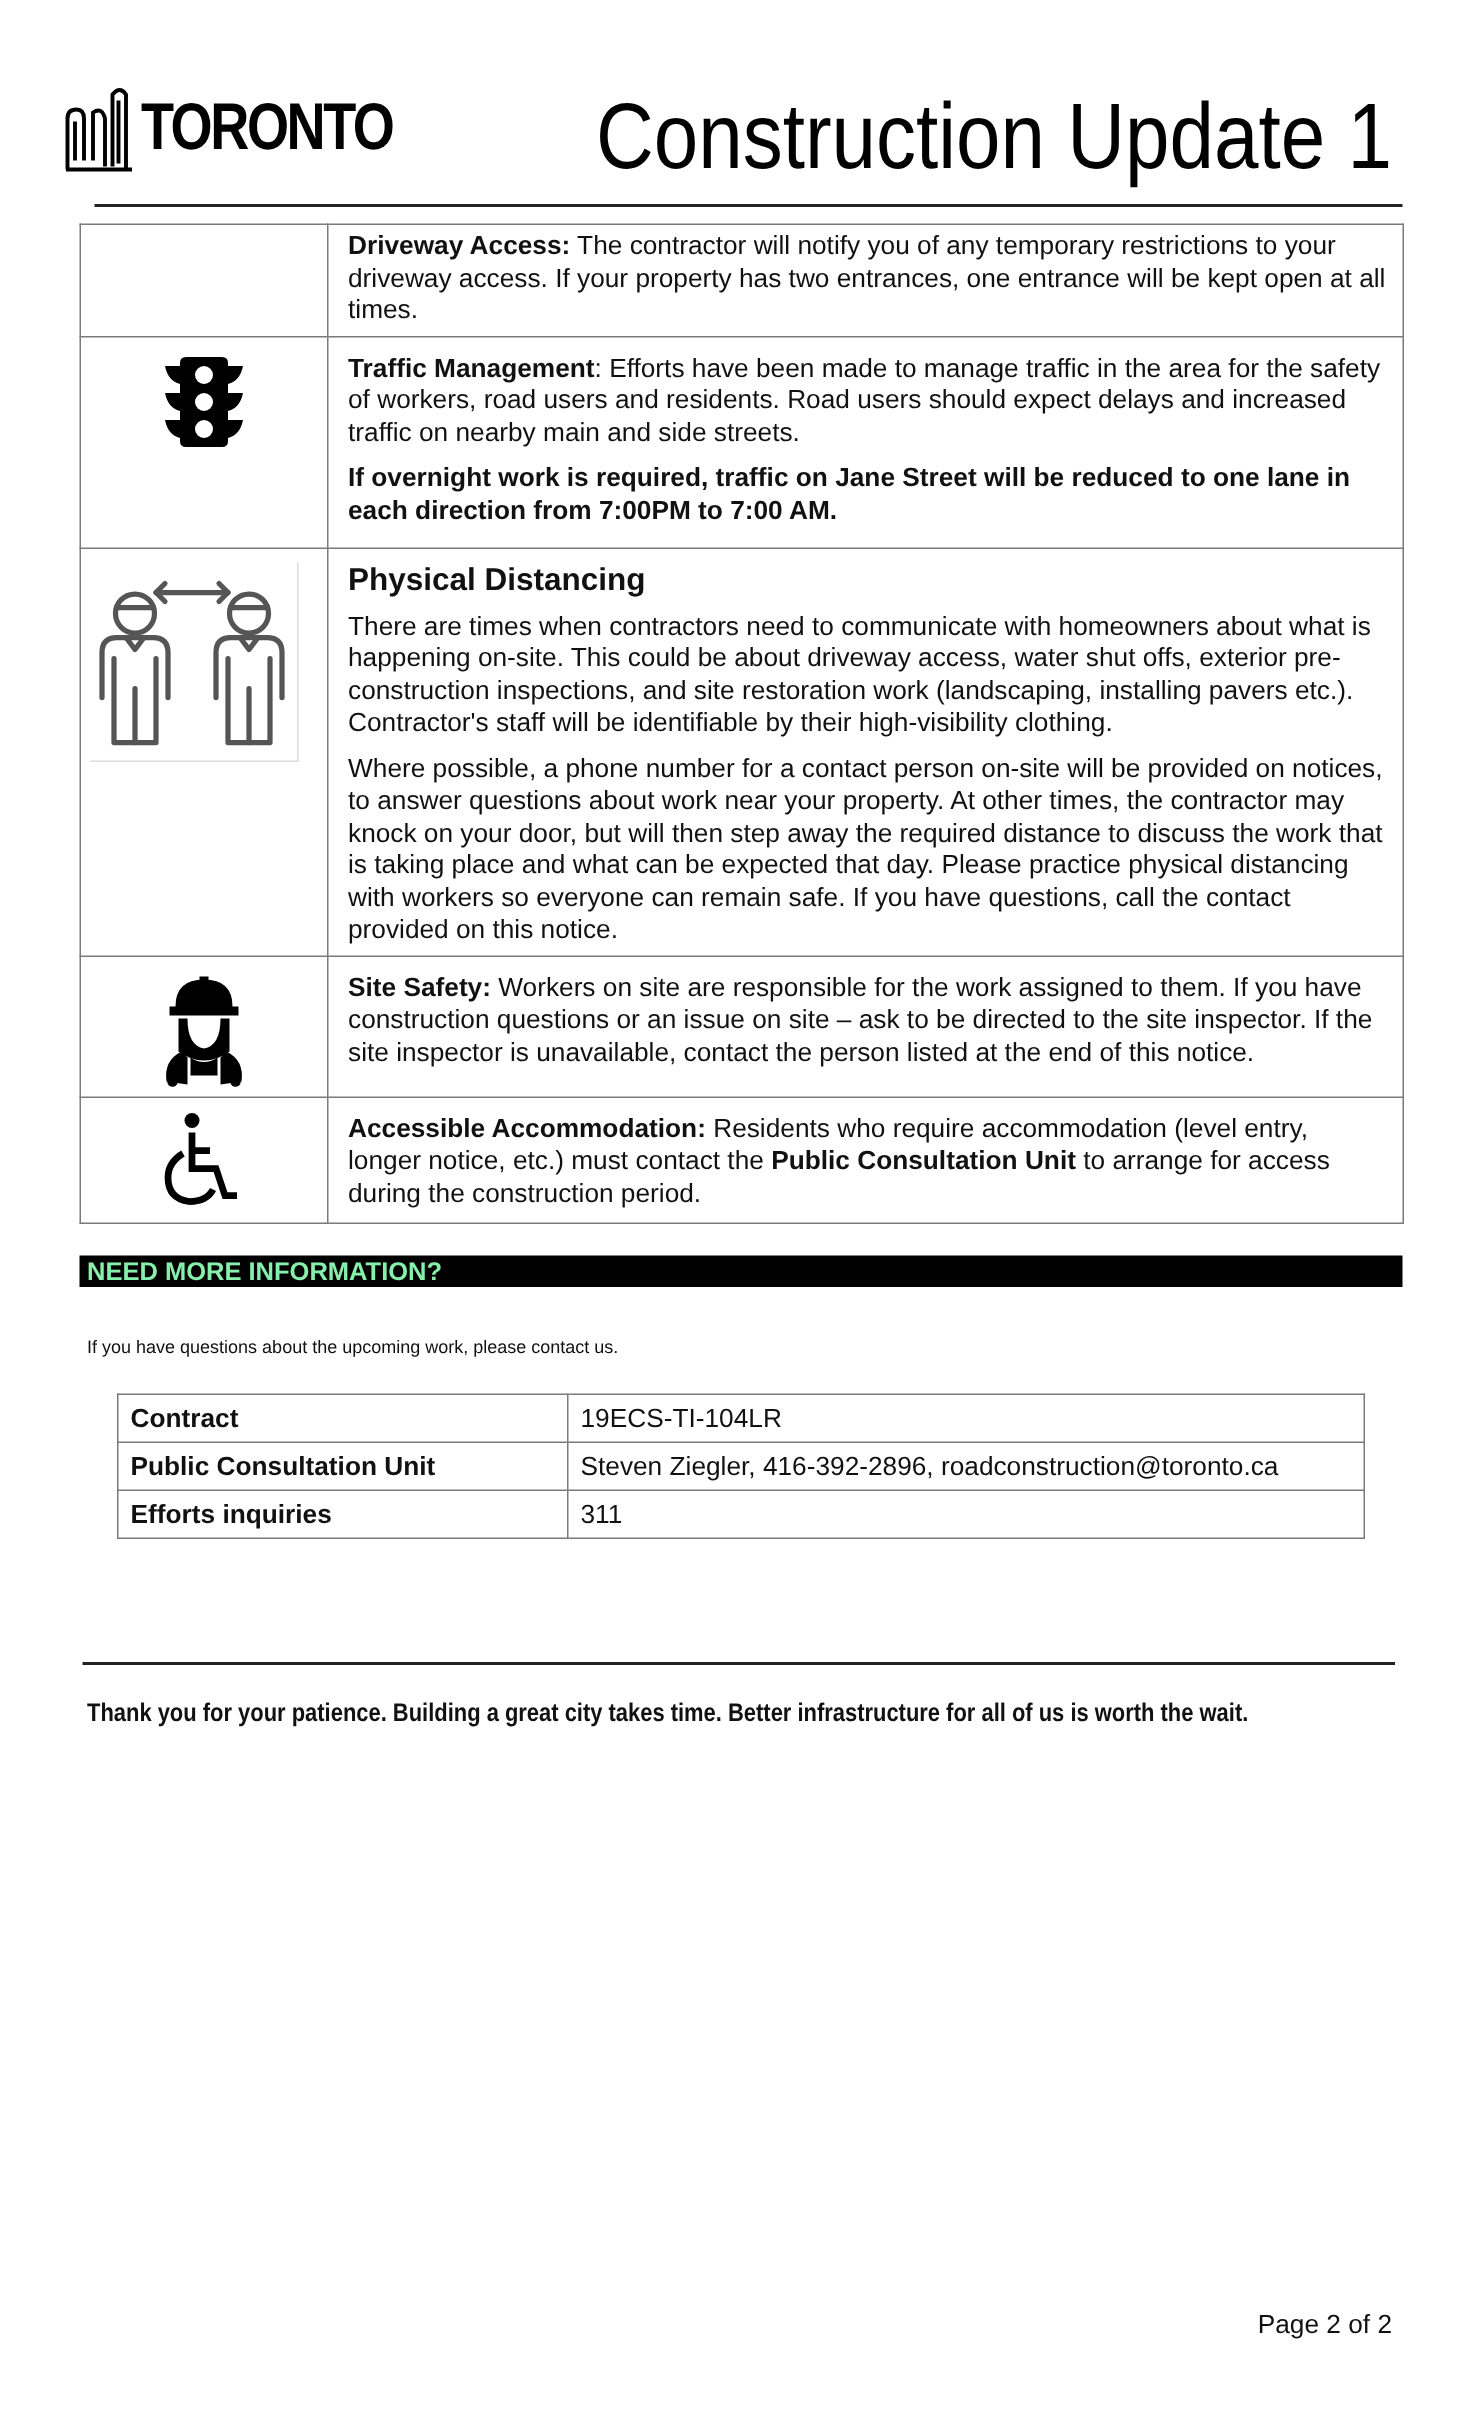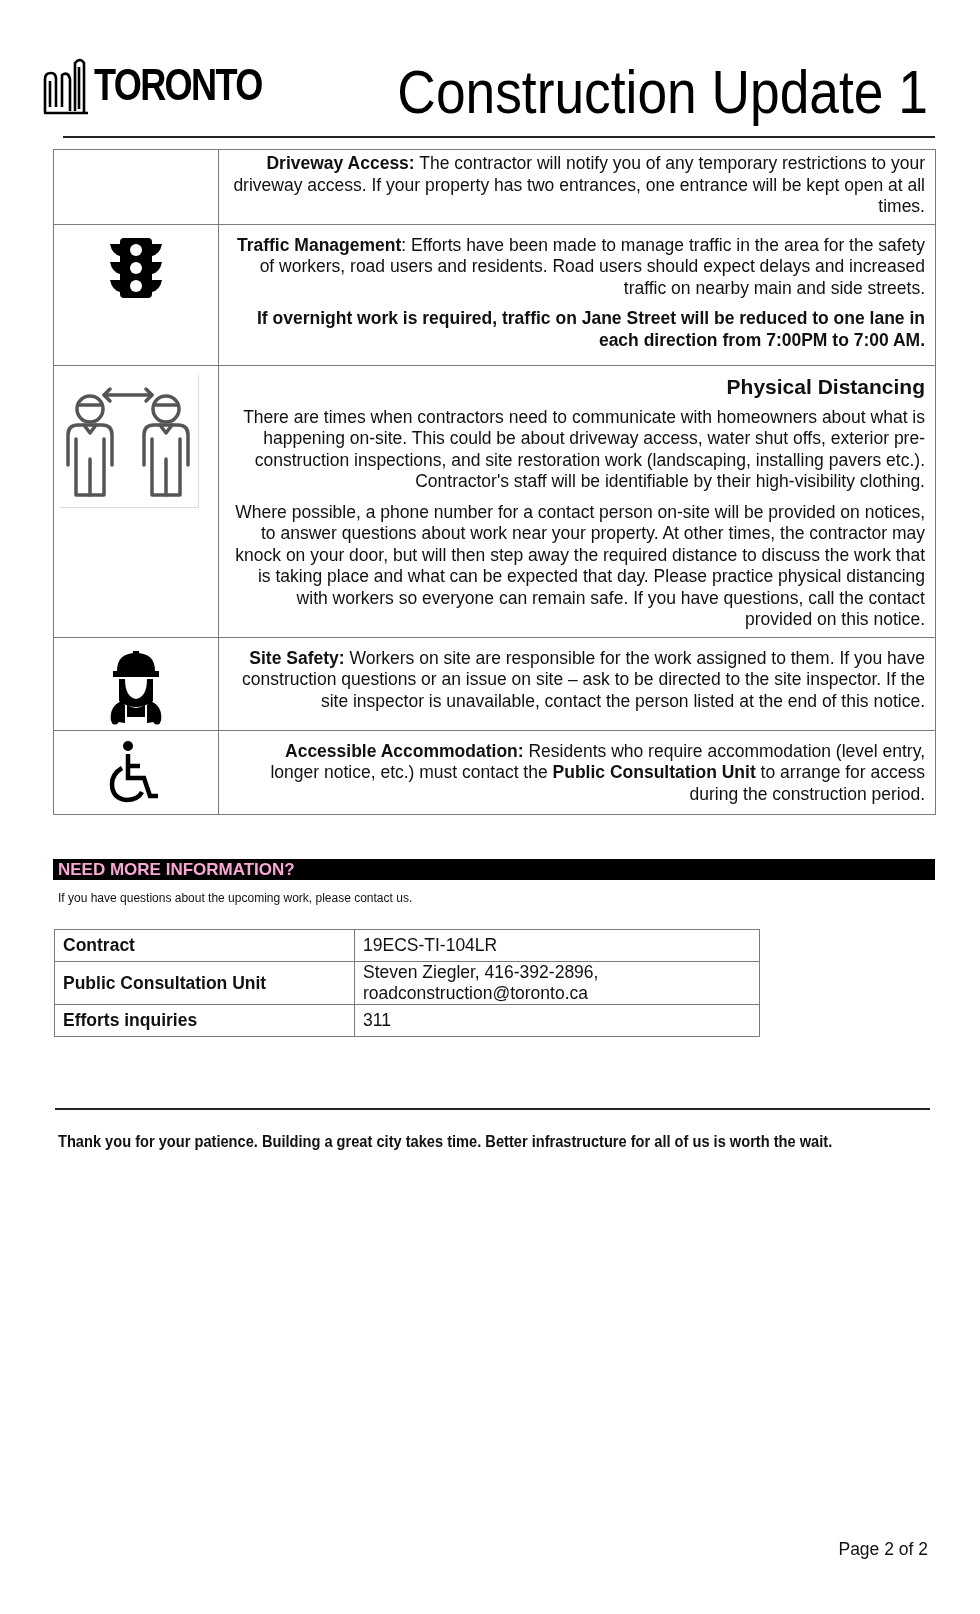--- a/index.html
+++ b/index.html
@@ -10,28 +10,28 @@
   .logo-text { font-family: "Liberation Sans", sans-serif; font-weight: bold; font-size: 44px; letter-spacing: -2px; line-height: 44px; transform: scaleX(0.82); transform-origin: left bottom; margin-left: 4px; margin-bottom: 2px; color: #000; }
 
   .doc-title { position: absolute; right: 52px; top: 56px; font-family: "Liberation Sans", sans-serif; font-size: 62px; line-height: 72px; transform: scaleX(0.86); transform-origin: right top; color: #000; white-space: nowrap; }
 
   .header-rule { position: absolute; left: 63px; right: 45px; top: 136px; height: 2px; background: #222; }
 
   .info-table { position: absolute; left: 53px; top: 149px; width: 883px; border-collapse: collapse; }
   .info-table td { border: 1.5px solid #7a7a7a; vertical-align: top; }
   .info-table td.icon-cell { width: 157px; text-align: center; }
   .info-table td.text-cell { padding: 3px 10px 6px 8px; font-size: 17.5px; line-height: 21.5px; }
-  .info-table p { margin: 0 0 9px 5px; text-align: right; }
+  .info-table p { margin: 0 0 9px 5px; }
   .info-table p:last-child { margin-bottom: 0; }
   .b { font-weight: bold; }
 
-  .need-bar { position: absolute; left: 53px; top: 859px; width: 882px; height: 21px; background: #000; color: #f9a8d4; font-weight: bold; font-size: 17px; line-height: 21px; padding-left: 5px; box-sizing: border-box; }
+  .need-bar { position: absolute; left: 53px; top: 837px; width: 882px; height: 21px; background: #000; color: #86efac; font-weight: bold; font-size: 17px; line-height: 21px; padding-left: 5px; box-sizing: border-box; }
   .need-sub { position: absolute; left: 58px; top: 887px; font-size: 12px; line-height: 22px; }
 
-  .contact-table { position: absolute; left: 54px; top: 929px; width: 706px; border-collapse: collapse; }
+  .contact-table { position: absolute; left: 78px; top: 929px; width: 832px; border-collapse: collapse; }
   .contact-table td { border: 1.5px solid #7a7a7a; font-size: 17.5px; height: 31px; padding: 0 8px; vertical-align: middle; }
   .contact-table td.k { font-weight: bold; width: 283px; }
 
   .footer-rule { position: absolute; left: 55px; right: 50px; top: 1108px; height: 2px; background: #222; }
   .thanks { position: absolute; left: 58px; top: 1132px; font-weight: bold; font-size: 17px; transform: scaleX(0.86); transform-origin: left top; white-space: nowrap; }
   .page-num { position: absolute; right: 52px; top: 1539px; font-size: 17.5px; }
 </style>
 </head>
 <body>
 

